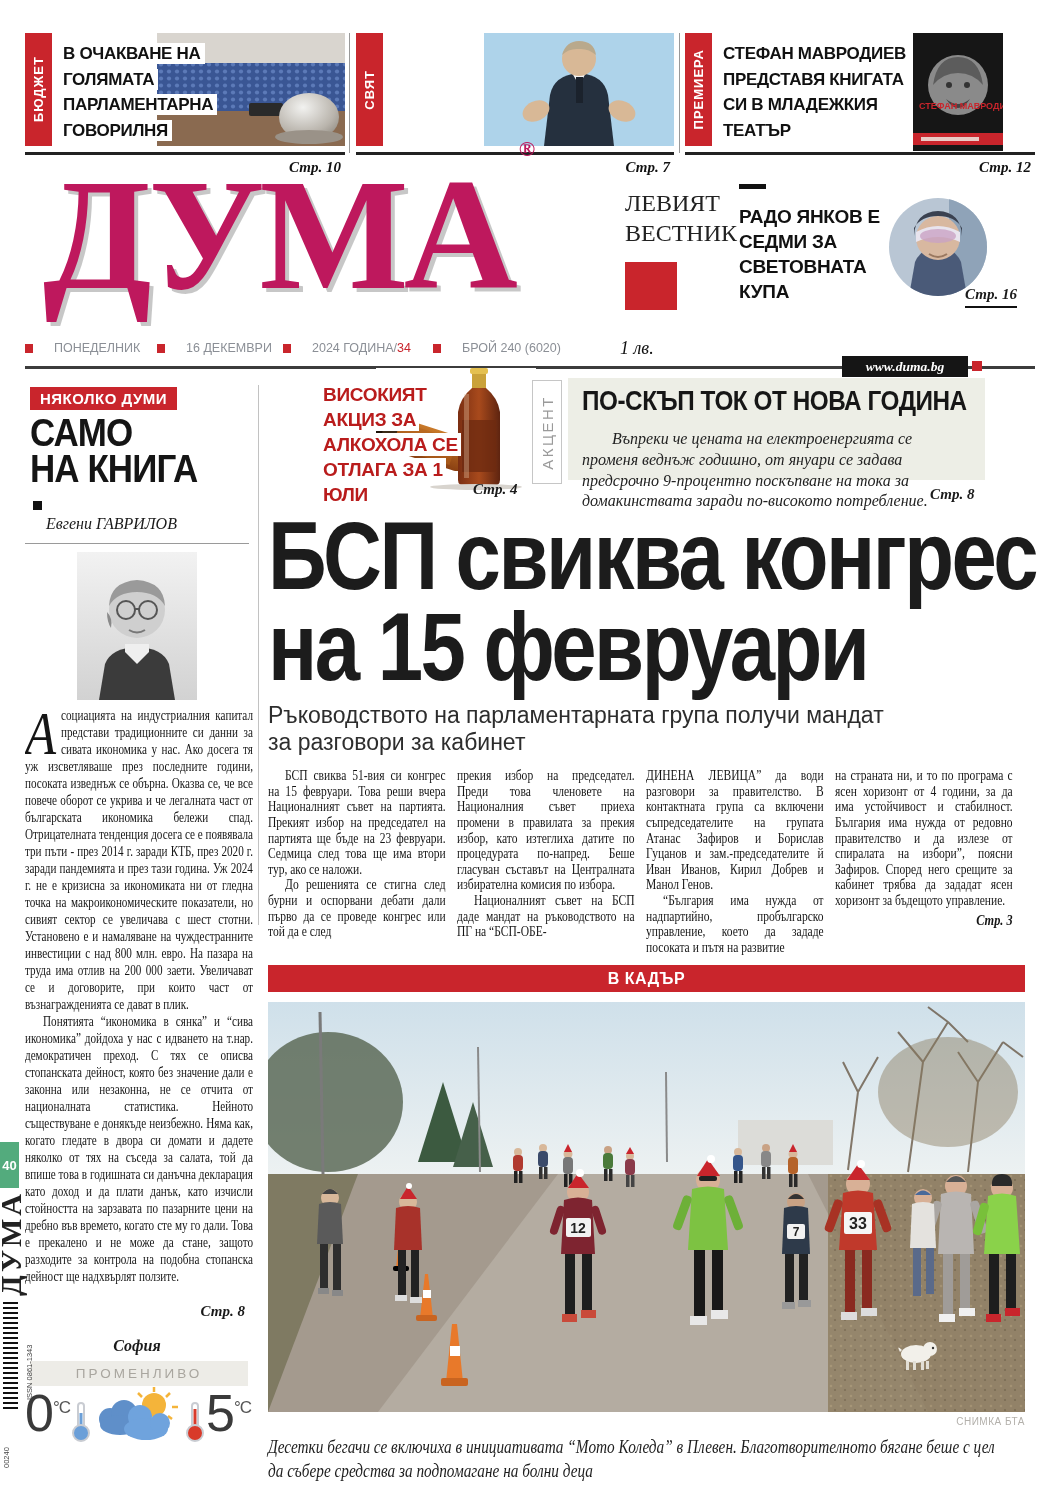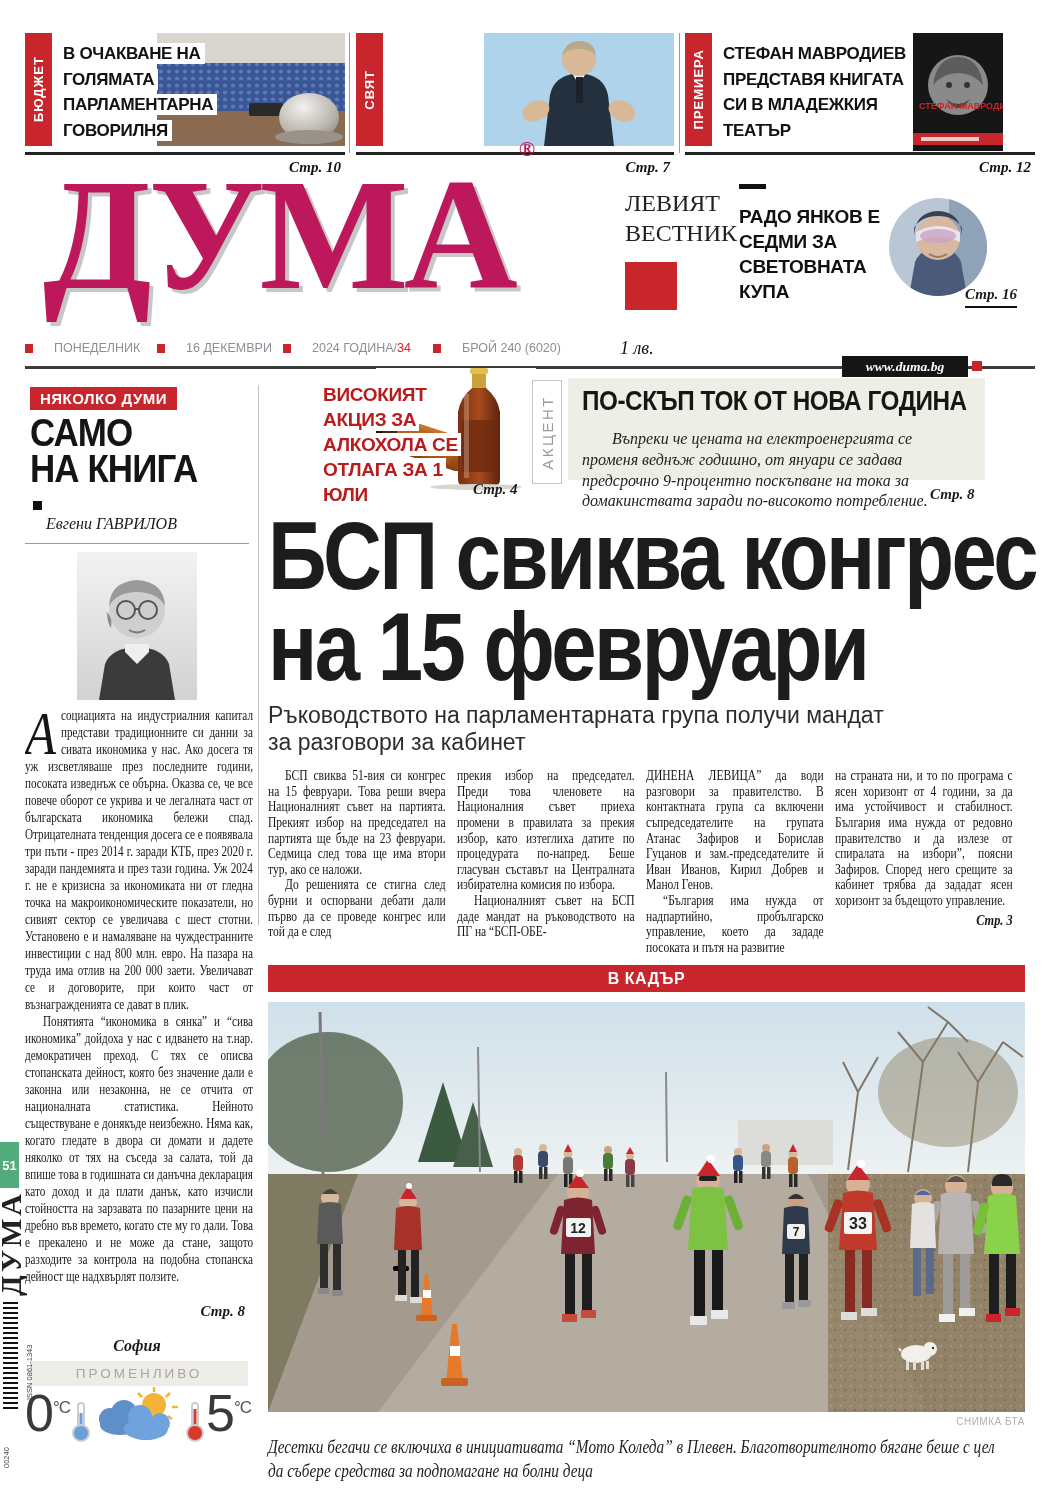--- a/index.html
+++ b/index.html
@@ -595,19 +595,19 @@
       </svg>
     </div>
 
     <div class="credit">СНИМКА БТА</div>
     <div class="caption">Десетки бегачи се включиха в инициативата “Мото Коледа” в Плевен. Благотворителното бягане беше с цел да събере средства за подпомагане на болни деца</div>
 
   </main>
 
   <div style="position:absolute;left:258px;top:385px;width:1px;height:540px;background:#c2c2c2;"></div>
 
-  <div class="edge-num">51</div>
+  <div class="edge-num">40</div>
   <div class="edge-logo">ДУМА</div>
   <div class="barcode"></div>
   <div class="edge-small" style="left:25px;top:1400px;">ISSN 0861-1343</div>
   <div class="edge-small" style="left:2px;top:1468px;">00240</div>
 
 </div>
 
 </body></html>

